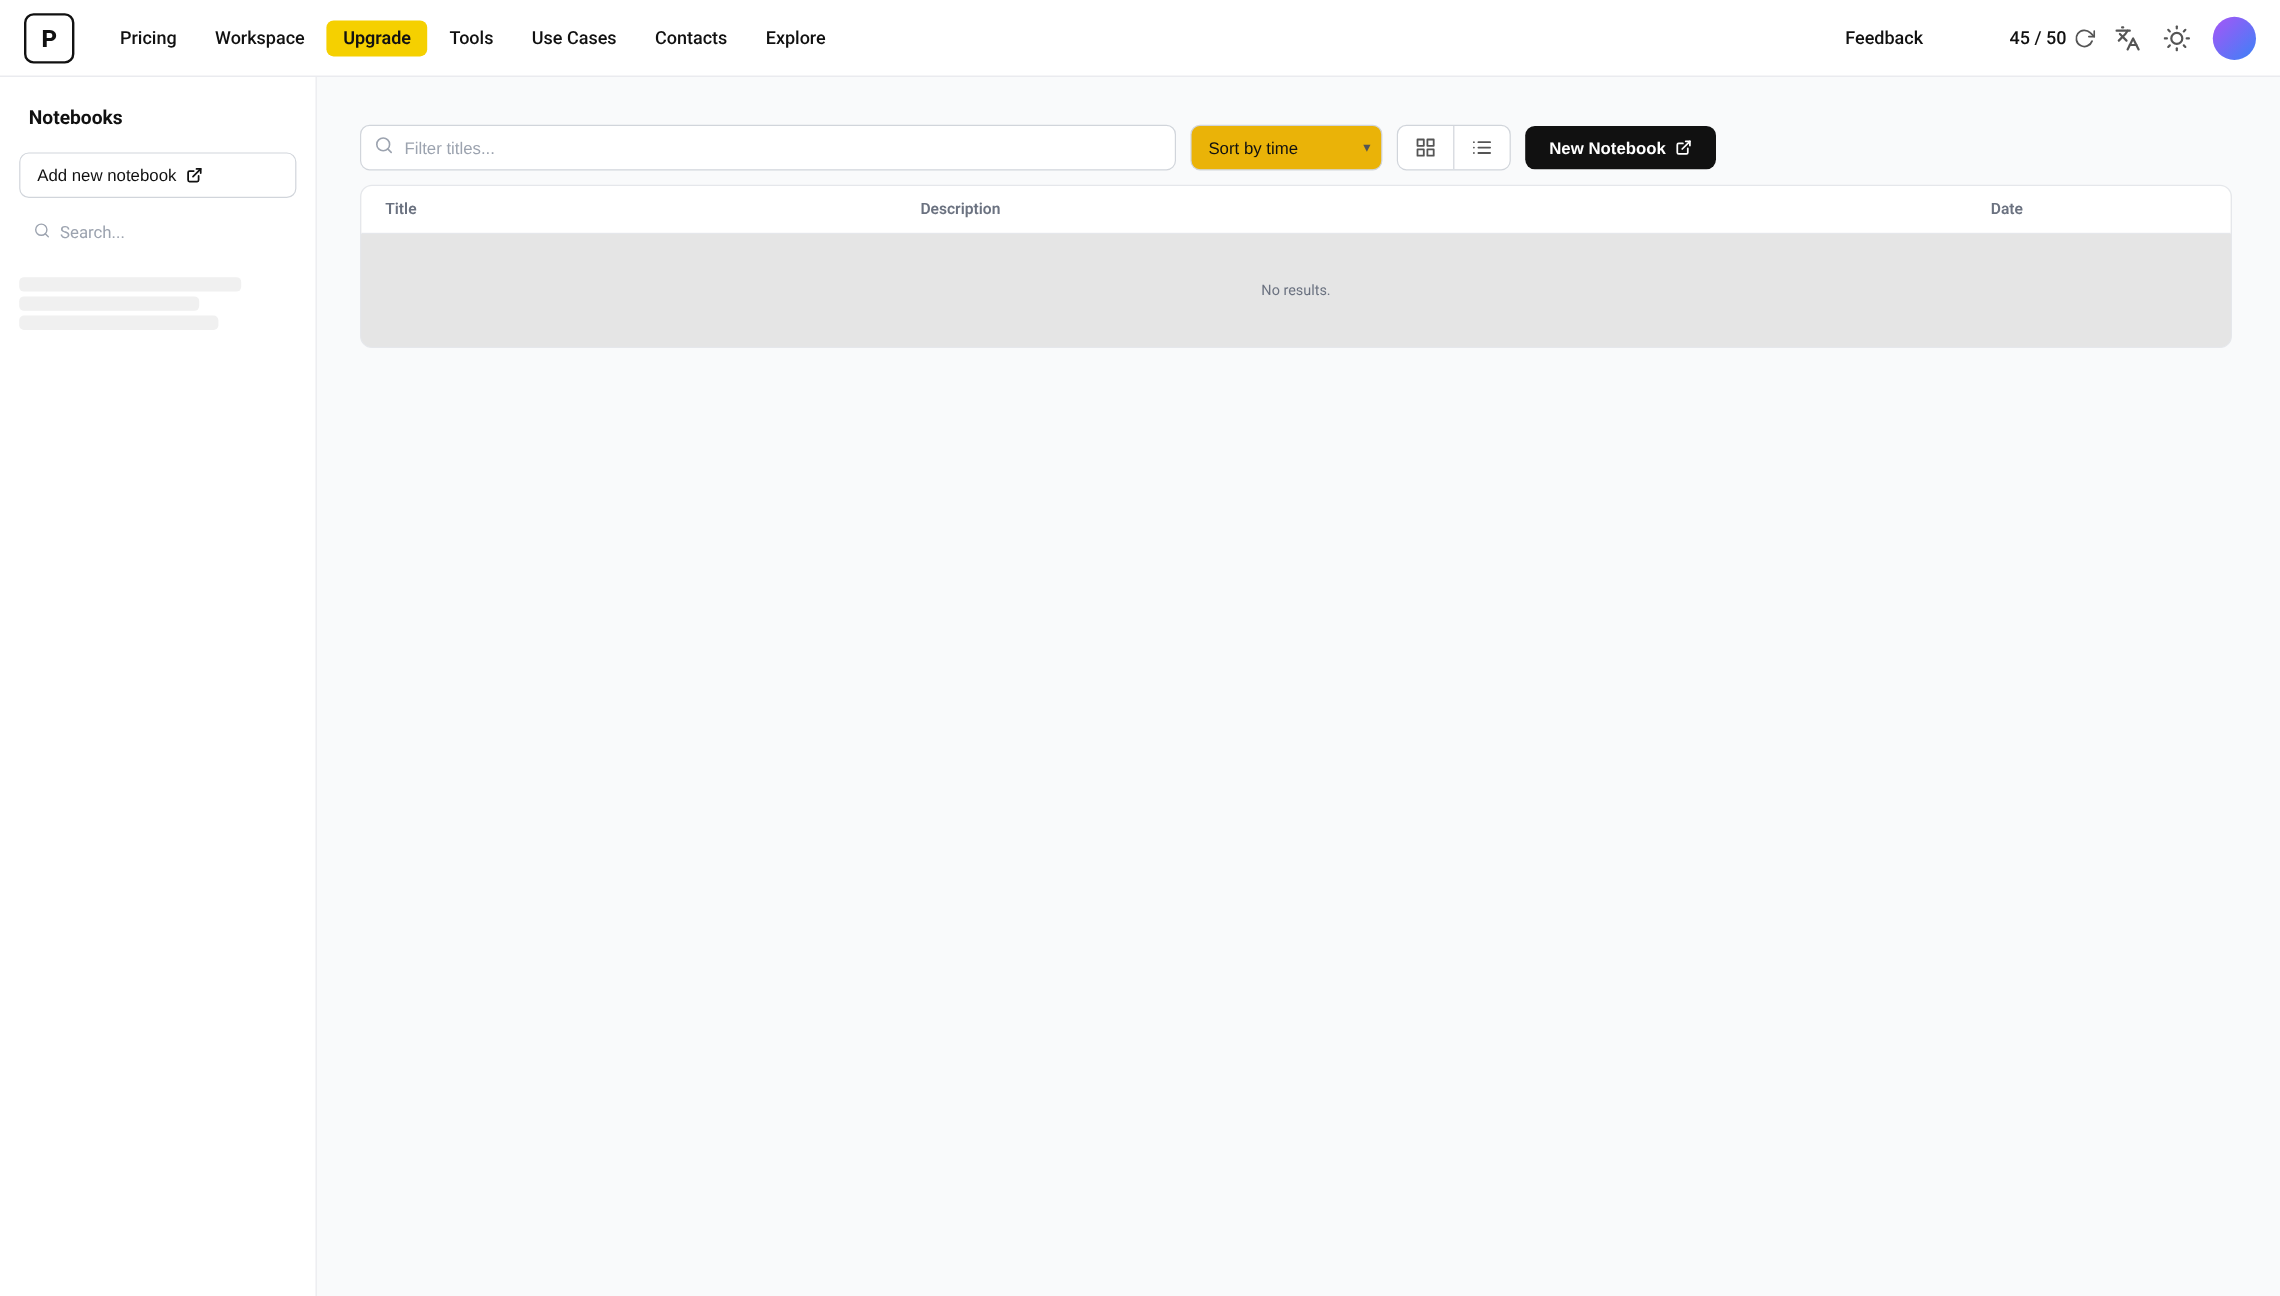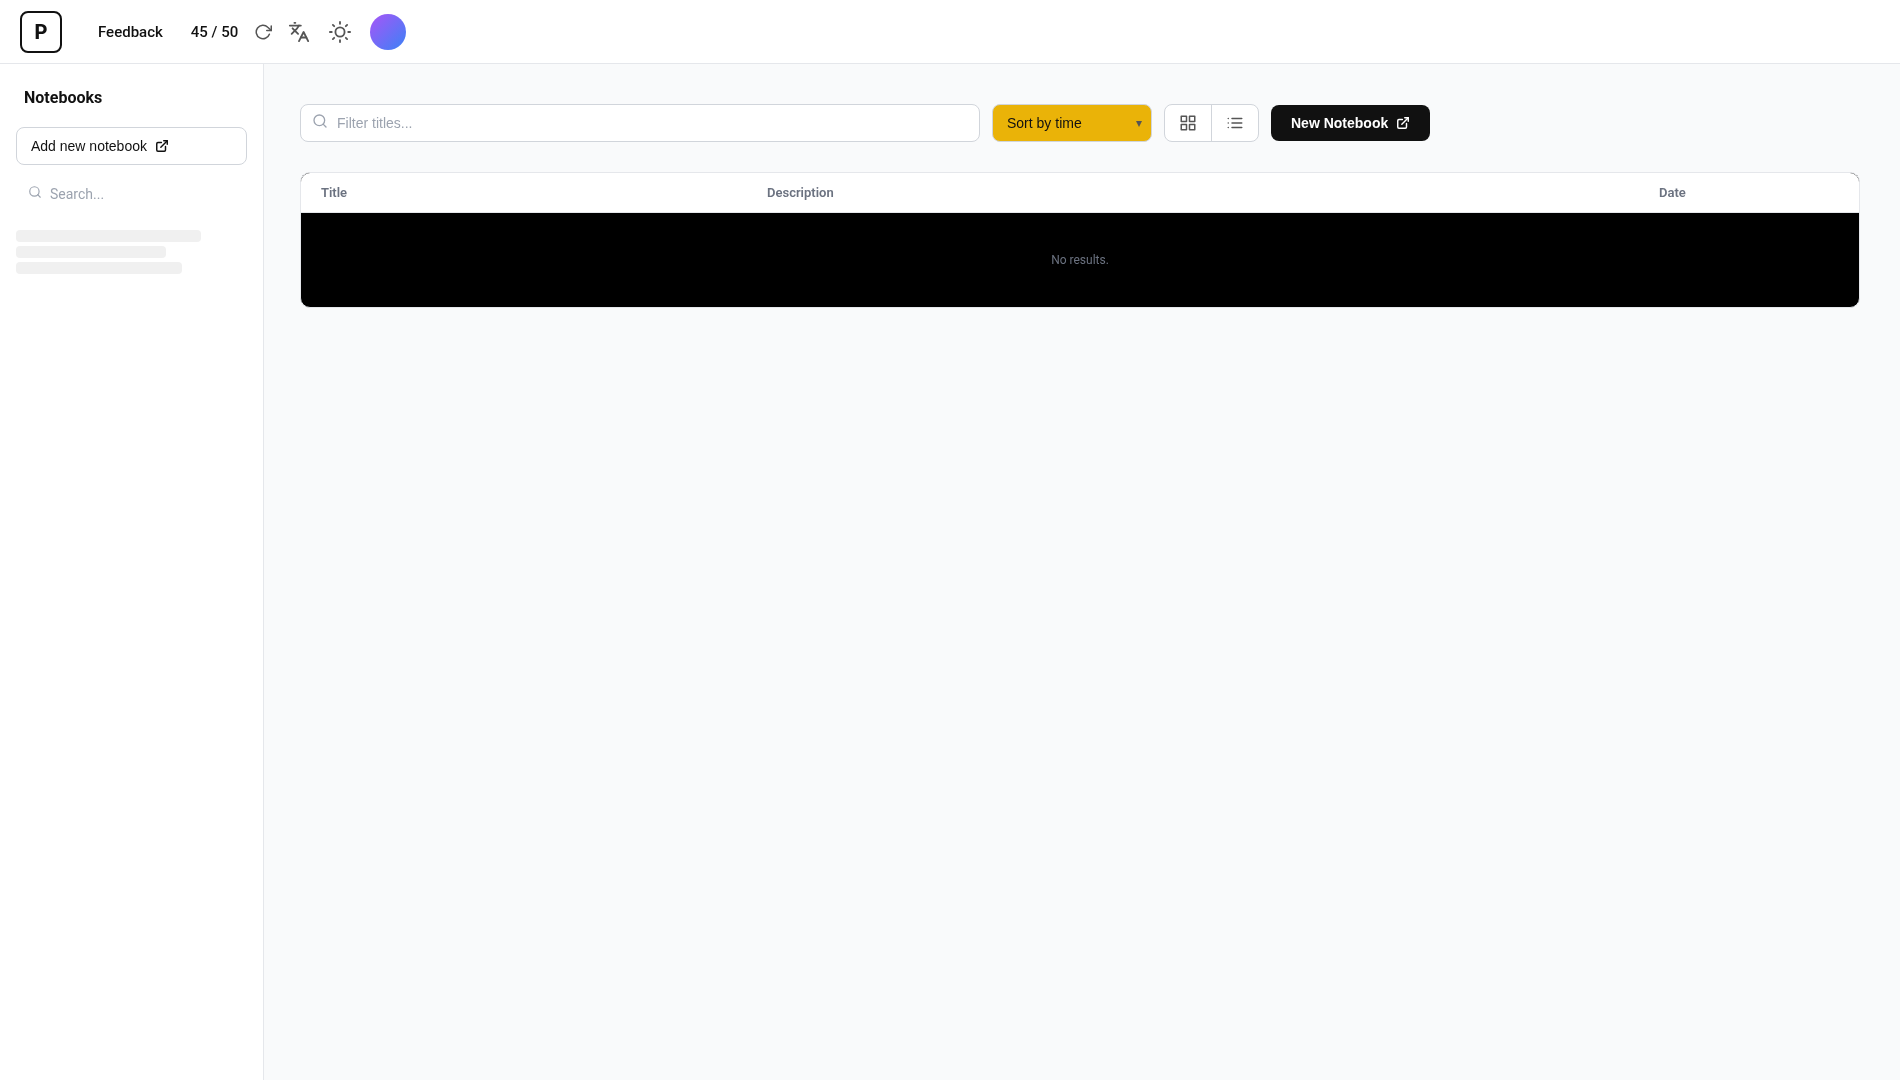--- a/index.html
+++ b/index.html
@@ -76,24 +76,25 @@
       font-size: 15px;
       font-weight: 500;
       color: #111;
       cursor: pointer;
       padding: 8px 12px;
       border-radius: 6px;
     }
     .usage-counter {
       display: flex;
       align-items: center;
-      gap: 16px;
+      gap: 6px;
       font-size: 15px;
       font-weight: 500;
       color: #111;
+      margin-left: 44px;
     }
     .refresh-icon {
       width: 18px;
       height: 18px;
       color: #555;
       cursor: pointer;
     }
     .translate-icon {
       width: 22px;
       height: 22px;
@@ -276,22 +277,22 @@
       border: none;
       border-radius: 8px;
       font-size: 14px;
       font-weight: 600;
       cursor: pointer;
       white-space: nowrap;
     }
 
     
     .table-container {
-      margin-top: 30px;
-      background: #000000;
+      margin-top: 12px;
+      background: #e5e5e5;
       border: 1.5px solid #e5e7eb;
       border-radius: 10px;
       overflow: hidden;
     }
     .table-header {
       display: grid;
       grid-template-columns: 1fr 2fr 180px;
       padding: 12px 20px;
       border-bottom: 1.5px solid #e5e7eb;
       background: #fff;
@@ -327,20 +328,29 @@
       background: #f0f0f0;
     }
   </style>
 </head>
 <body>
 
 <header class="header">
   <div class="logo-box">
     <span>P</span>
   </div>
+  <nav class="nav-links">
+    <a class="nav-link">Pricing</a>
+    <a class="nav-link">Workspace</a>
+    <span class="nav-upgrade">Upgrade</span>
+    <a class="nav-link">Tools</a>
+    <a class="nav-link">Use Cases</a>
+    <a class="nav-link">Contacts</a>
+    <a class="nav-link">Explore</a>
+  </nav>
   <div class="header-right">
     <span class="feedback-btn">Feedback</span>
     <div class="usage-counter">
       <span>45 / 50</span>
       <span class="refresh-icon">
         <svg width="18" height="18" viewBox="0 0 24 24" fill="none" stroke="currentColor" stroke-width="2" stroke-linecap="round" stroke-linejoin="round">
           <polyline points="23 4 23 10 17 10"></polyline>
           <path d="M20.49 15a9 9 0 1 1-2.12-9.36L23 10"></path>
         </svg>
       </span>

